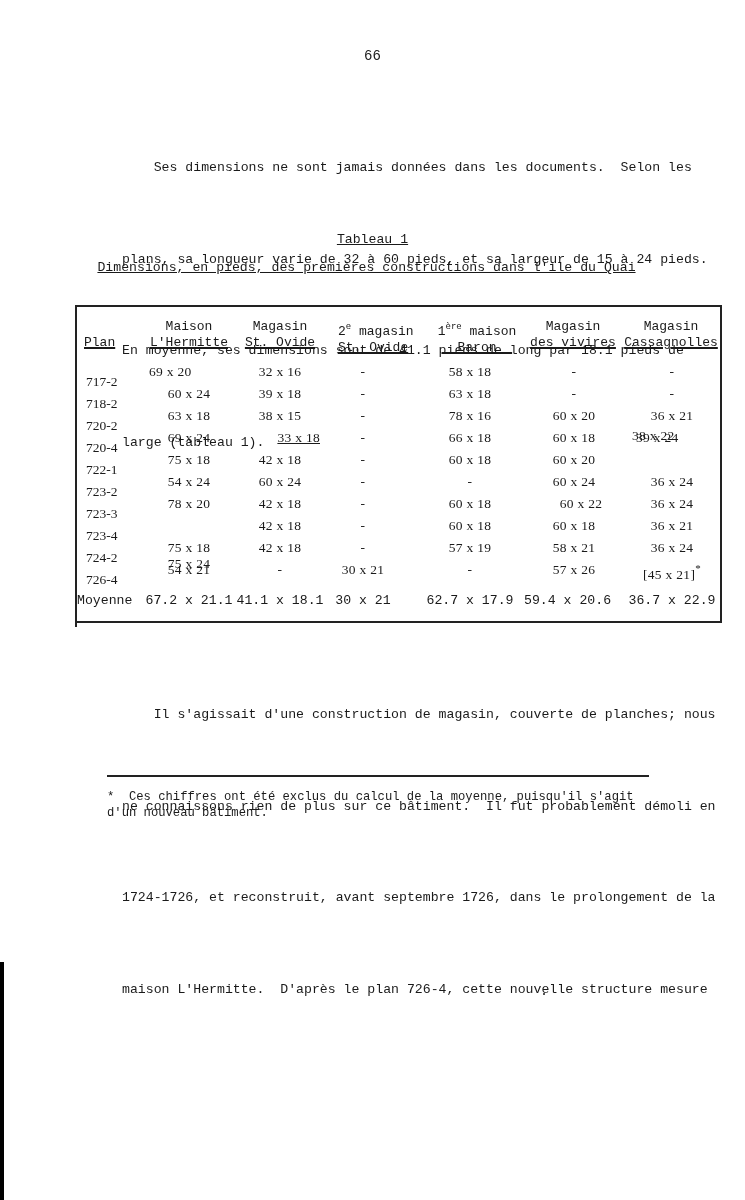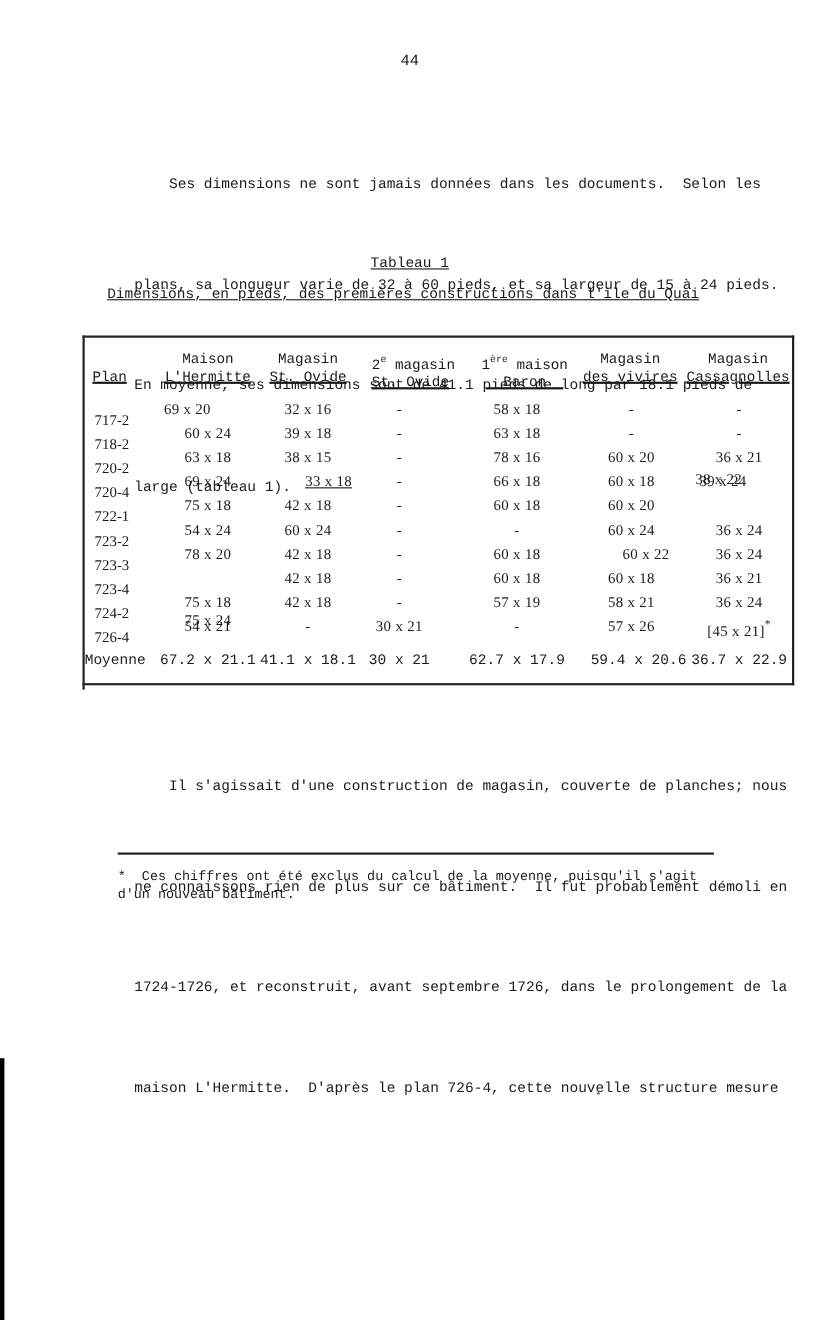--- a/index.html
+++ b/index.html
@@ -32,21 +32,21 @@
     .ast { font-size: 11px; vertical-align: 7px; }
 
     .footnote-rule { position: absolute; left: 107px; top: 775px; width: 542px; height: 2px; background: #222; }
     .footnote { position: absolute; left: 107px; top: 789px; font-size: 12.2px; line-height: 16px; white-space: pre; }
     .left-bar { position: absolute; left: 0; top: 962px; width: 4px; height: 238px; background: #000; }
     .speck { position: absolute; left: 543px; top: 993px; width: 2px; height: 2px; background: #555; }
   </style>
 </head>
 <body>
 
-<div class="page-number">44</div>
+<div class="page-number">66</div>
 
 <div id="para1" class="para">
   <span class="line">    Ses dimensions ne sont jamais données dans les documents.  Selon les</span>
   <span class="line">plans, sa longueur varie de 32 à 60 pieds, et sa largeur de 15 à 24 pieds.</span>
   <span class="line">En moyenne, ses dimensions sont de 41.1 pieds de long par 18.1 pieds de</span>
   <span class="line">large (tableau 1).</span>
 </div>
 
 <div id="table-title" class="caption">Tableau 1</div>
 <div id="table-subtitle" class="caption">Dimensions, en pieds, des premières constructions dans l'ile du Quai</div>
@@ -141,21 +141,21 @@
       <div class="cell" style="top: 474px; left: 430px; width: 80px; text-align: center;"><span>-</span></div>
       <div class="cell" style="top: 474px; left: 534px; width: 80px; text-align: center;"><span>60 x 24</span></div>
       <div class="cell" style="top: 474px; left: 632px; width: 80px; text-align: center;"><span>36 x 24</span></div>
     </div>
     <div>
       <div class="plan" style="top: 496px;">723-3</div>
       <div class="cell" style="top: 496px; left: 149px; width: 80px; text-align: center;"><span>78 x 20</span></div>
       <div class="cell" style="top: 496px; left: 240px; width: 80px; text-align: center;"><span>42 x 18</span></div>
       <div class="cell" style="top: 496px; left: 323px; width: 80px; text-align: center;"><span>-</span></div>
       <div class="cell" style="top: 496px; left: 430px; width: 80px; text-align: center;"><span>60 x 18</span></div>
-      <div class="cell" style="top: 496px; left: 566px; width: 80px; text-align: left;"><span>60 x 22</span></div>
+      <div class="cell" style="top: 496px; left: 541px; width: 80px; text-align: center;"><span>60 x 22</span></div>
       <div class="cell" style="top: 496px; left: 632px; width: 80px; text-align: center;"><span>36 x 24</span></div>
     </div>
     <div>
       <div class="plan" style="top: 518px;">723-4</div>
       <div class="cell" style="top: 518px; left: 149px; width: 80px; text-align: center; margin-top: 38px;"><span>75 x 24</span></div>
       <div class="cell" style="top: 518px; left: 240px; width: 80px; text-align: center;"><span>42 x 18</span></div>
       <div class="cell" style="top: 518px; left: 323px; width: 80px; text-align: center;"><span>-</span></div>
       <div class="cell" style="top: 518px; left: 430px; width: 80px; text-align: center;"><span>60 x 18</span></div>
       <div class="cell" style="top: 518px; left: 534px; width: 80px; text-align: center;"><span>60 x 18</span></div>
       <div class="cell" style="top: 518px; left: 632px; width: 80px; text-align: center;"><span>36 x 21</span></div>
@@ -177,21 +177,21 @@
       <div class="cell" style="top: 562px; left: 430px; width: 80px; text-align: center;"><span>-</span></div>
       <div class="cell" style="top: 562px; left: 534px; width: 80px; text-align: center;"><span>57 x 26</span></div>
       <div class="cell" style="top: 562px; left: 632px; width: 80px; text-align: center;"><span>[45 x 21]</span><span class="ast">*</span></div>
     </div>
     <div>
       <div class="avg" style="top: 593px; left: 77px;">Moyenne</div>
       <div class="avg" style="top: 593px; left: 139px; width: 100px; text-align: center;">67.2 x 21.1</div>
       <div class="avg" style="top: 593px; left: 230px; width: 100px; text-align: center;">41.1 x 18.1</div>
       <div class="avg" style="top: 593px; left: 313px; width: 100px; text-align: center;">30 x 21</div>
       <div class="avg" style="top: 593px; left: 420px; width: 100px; text-align: center;">62.7 x 17.9</div>
-      <div class="avg" style="top: 593px; left: 524px; width: 100px; text-align: right;">59.4 x 20.6</div>
+      <div class="avg" style="top: 593px; left: 524px; width: 100px; text-align: left;">59.4 x 20.6</div>
       <div class="avg" style="top: 593px; left: 622px; width: 100px; text-align: center;">36.7 x 22.9</div>
     </div>
   </div>
 
 <div class="footnote-rule"></div>
 
 <div id="para2" class="para">
   <span class="line">    Il s'agissait d'une construction de magasin, couverte de planches; nous</span>
   <span class="line">ne connaissons rien de plus sur ce bâtiment.  Il fut probablement démoli en</span>
   <span class="line">1724-1726, et reconstruit, avant septembre 1726, dans le prolongement de la</span>

